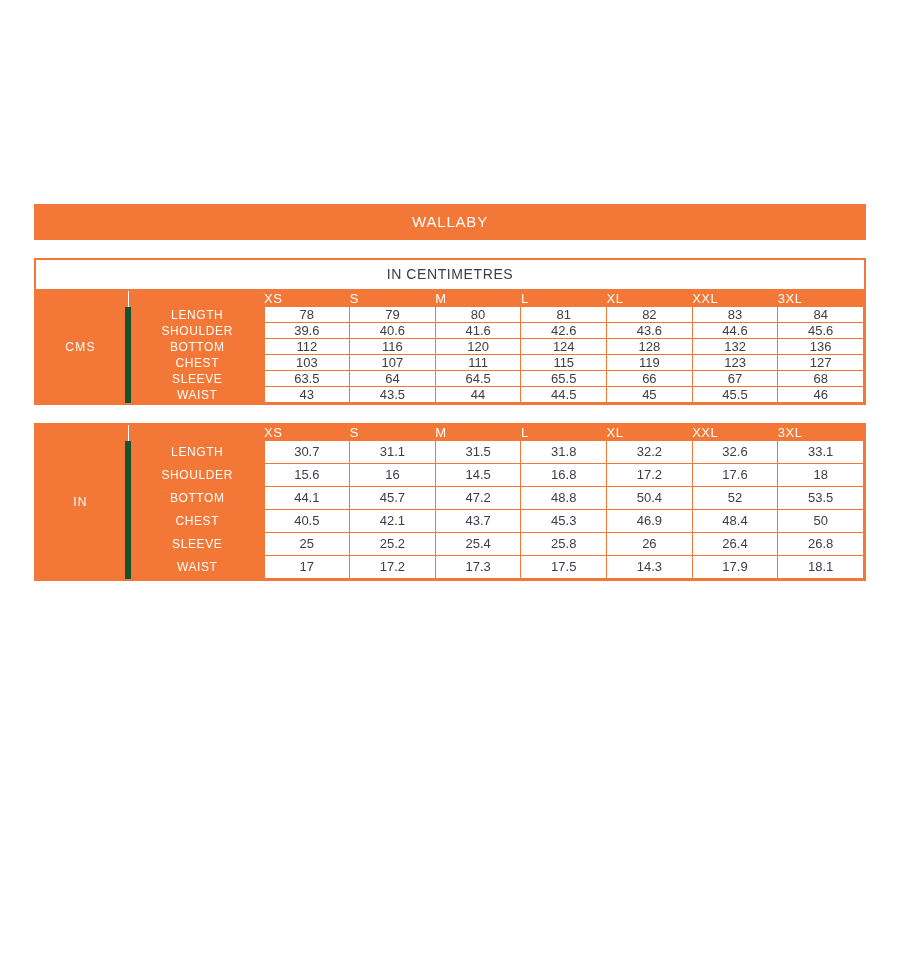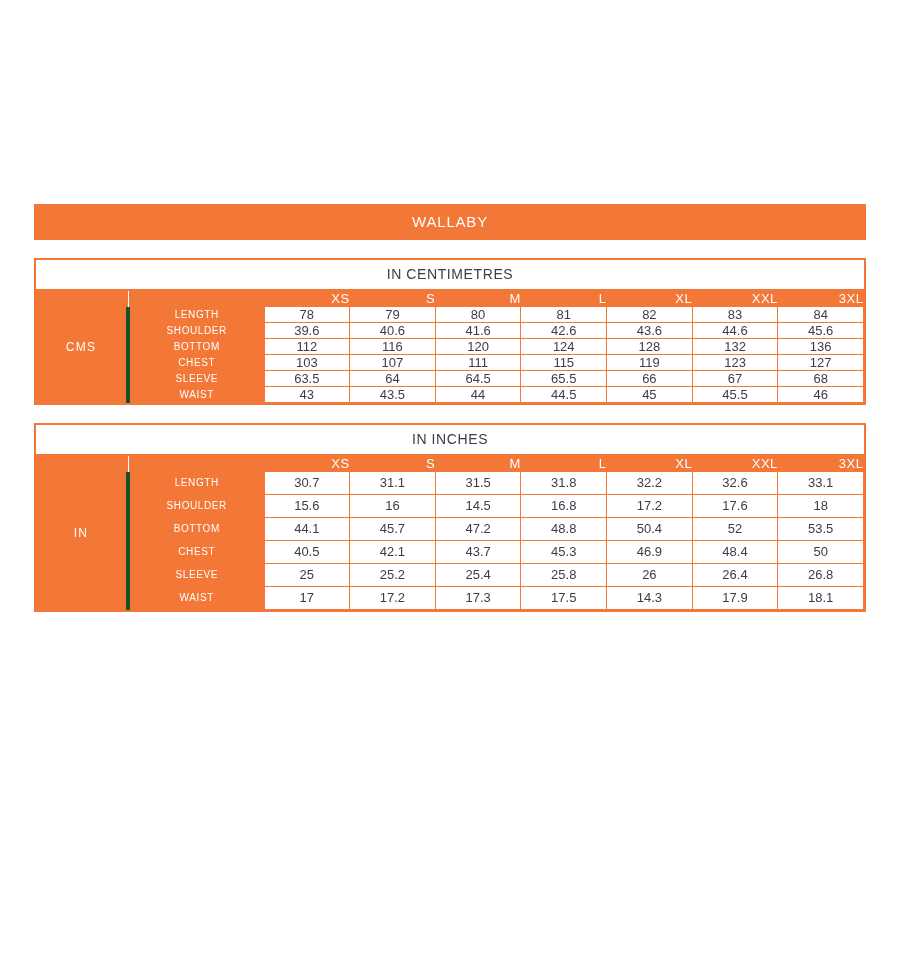--- a/index.html
+++ b/index.html
@@ -70,39 +70,39 @@
     font-size: 12px;
     letter-spacing: 1.3px;
     text-align: center;
     vertical-align: middle;
   }
 
   
   .row-label {
     background: #f37736;
     color: #ffffff;
-    font-size: 10px;
+    font-size: 12px;
     letter-spacing: 0.6px;
     text-align: center;
     padding: 5px 10px 5px 0;
-    border-left: 4px solid #14532d;
+    border-left: 6px solid #14532d;
     white-space: nowrap;
   }
 
   
   .size-head-spacer {
     background: #f37736;
     border-left: 1px solid #ffffff;
   }
   .size-head {
     background: #f37736;
     color: #ffffff;
     font-size: 13px;
     letter-spacing: 0.5px;
-    text-align: right;
+    text-align: left;
     padding: 7px 0 8px 0;
   }
 
   
   .cell {
     background: #ffffff;
     color: #3c3c4a;
     font-size: 13px;
     text-align: center;
     border: 1px solid #f37736;
@@ -214,21 +214,20 @@
           <td class="cell">44.5</td>
           <td class="cell">45</td>
           <td class="cell">45.5</td>
           <td class="cell">46</td>
         </tr>
       </tbody>
     </table>
   </div>
 
   <div class="block inches">
-    <div class="unit-header">IN INCHES</div>
     <table class="sizes">
       <colgroup>
         <col class="unit-col">
           <col class="label-col">
         <col class="data-col">
           <col class="data-col">
           <col class="data-col">
           <col class="data-col">
         <col class="data-col">
           <col class="data-col">

